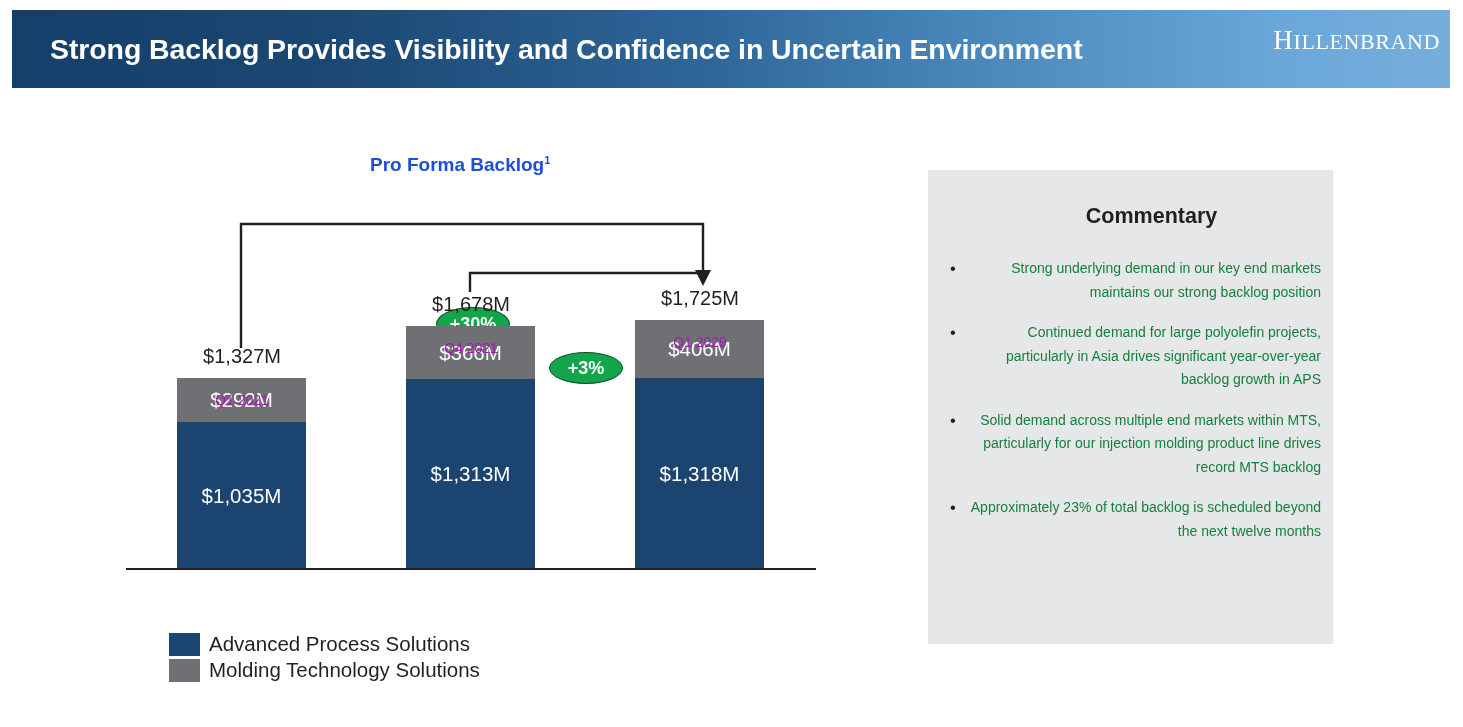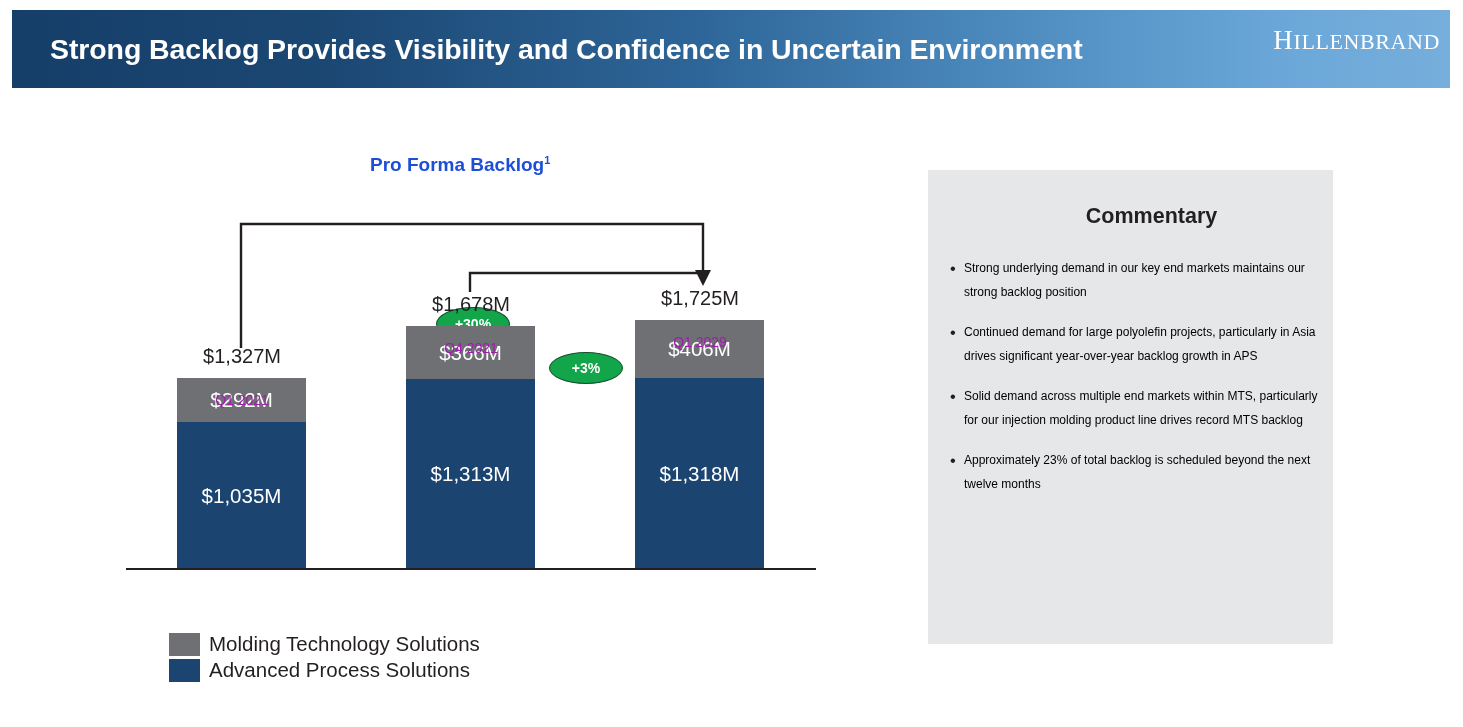--- a/index.html
+++ b/index.html
@@ -127,21 +127,21 @@
   #connectors { position: absolute; left: 0; top: 0; }
 
   .pct-badge {
     position: absolute;
     width: 74px;
     height: 34px;
     border-radius: 50%;
     background: #12a54a;
     border: 1.6px solid #14502c;
     color: #ffffff;
-    font-size: 14px;
+    font-size: 18px;
     font-weight: bold;
     display: flex;
     align-items: center;
     justify-content: center;
     box-sizing: border-box;
   }
   #badge-yoy { left: 436px; top: 211px; }
   #badge-qoq { left: 549px; top: 256px; width: 74px; height: 32px; }
 
   
@@ -198,23 +198,24 @@
   }
   .bullet-dot {
     flex: none;
     width: 22px;
     font-size: 16.5px;
     line-height: 23.5px;
     color: #231f20;
     text-align: center;
   }
   .bullet-text {
-    font-size: 12px;
+    font-size: 14px;
     line-height: 23.5px;
-    color: #000000;
+    color: #15803d;
+    text-align: right;
   }
 </style>
 </head>
 <body>
 
 <div id="header-band">
   <div id="brand-logo">
     <span class="cap">H</span><span>ILLENBRAND</span>
   </div>
   <div id="header-title">Strong Backlog Provides Visibility and Confidence in Uncertain Environment</div>
@@ -257,26 +258,26 @@
     <div class="bar-seg seg-mts" style="height:58px;">$406M</div>
     <div class="bar-seg seg-aps" style="height:191px;">$1,318M</div>
     <div class="bar-cat">Q1 2029</div>
   </div>
 
   <div id="axis-line"></div>
 </div>
 
 <div id="legend">
   <div class="legend-row">
+    <span class="legend-swatch" style="background:#1b4470;"></span>
+    <span class="legend-label">Advanced Process Solutions</span>
+  </div>
+  <div class="legend-row">
     <span class="legend-swatch" style="background:#6e7073;"></span>
     <span class="legend-label">Molding Technology Solutions</span>
-  </div>
-  <div class="legend-row">
-    <span class="legend-swatch" style="background:#1b4470;"></span>
-    <span class="legend-label">Advanced Process Solutions</span>
   </div>
 </div>
 
 <div id="commentary-box">
   <div id="commentary-heading">Commentary</div>
   <div id="commentary-list">
     <div class="bullet-item">
       <span class="bullet-dot">•</span>
       <span class="bullet-text">Strong underlying demand in our key end markets maintains our strong backlog position</span>
     </div>

